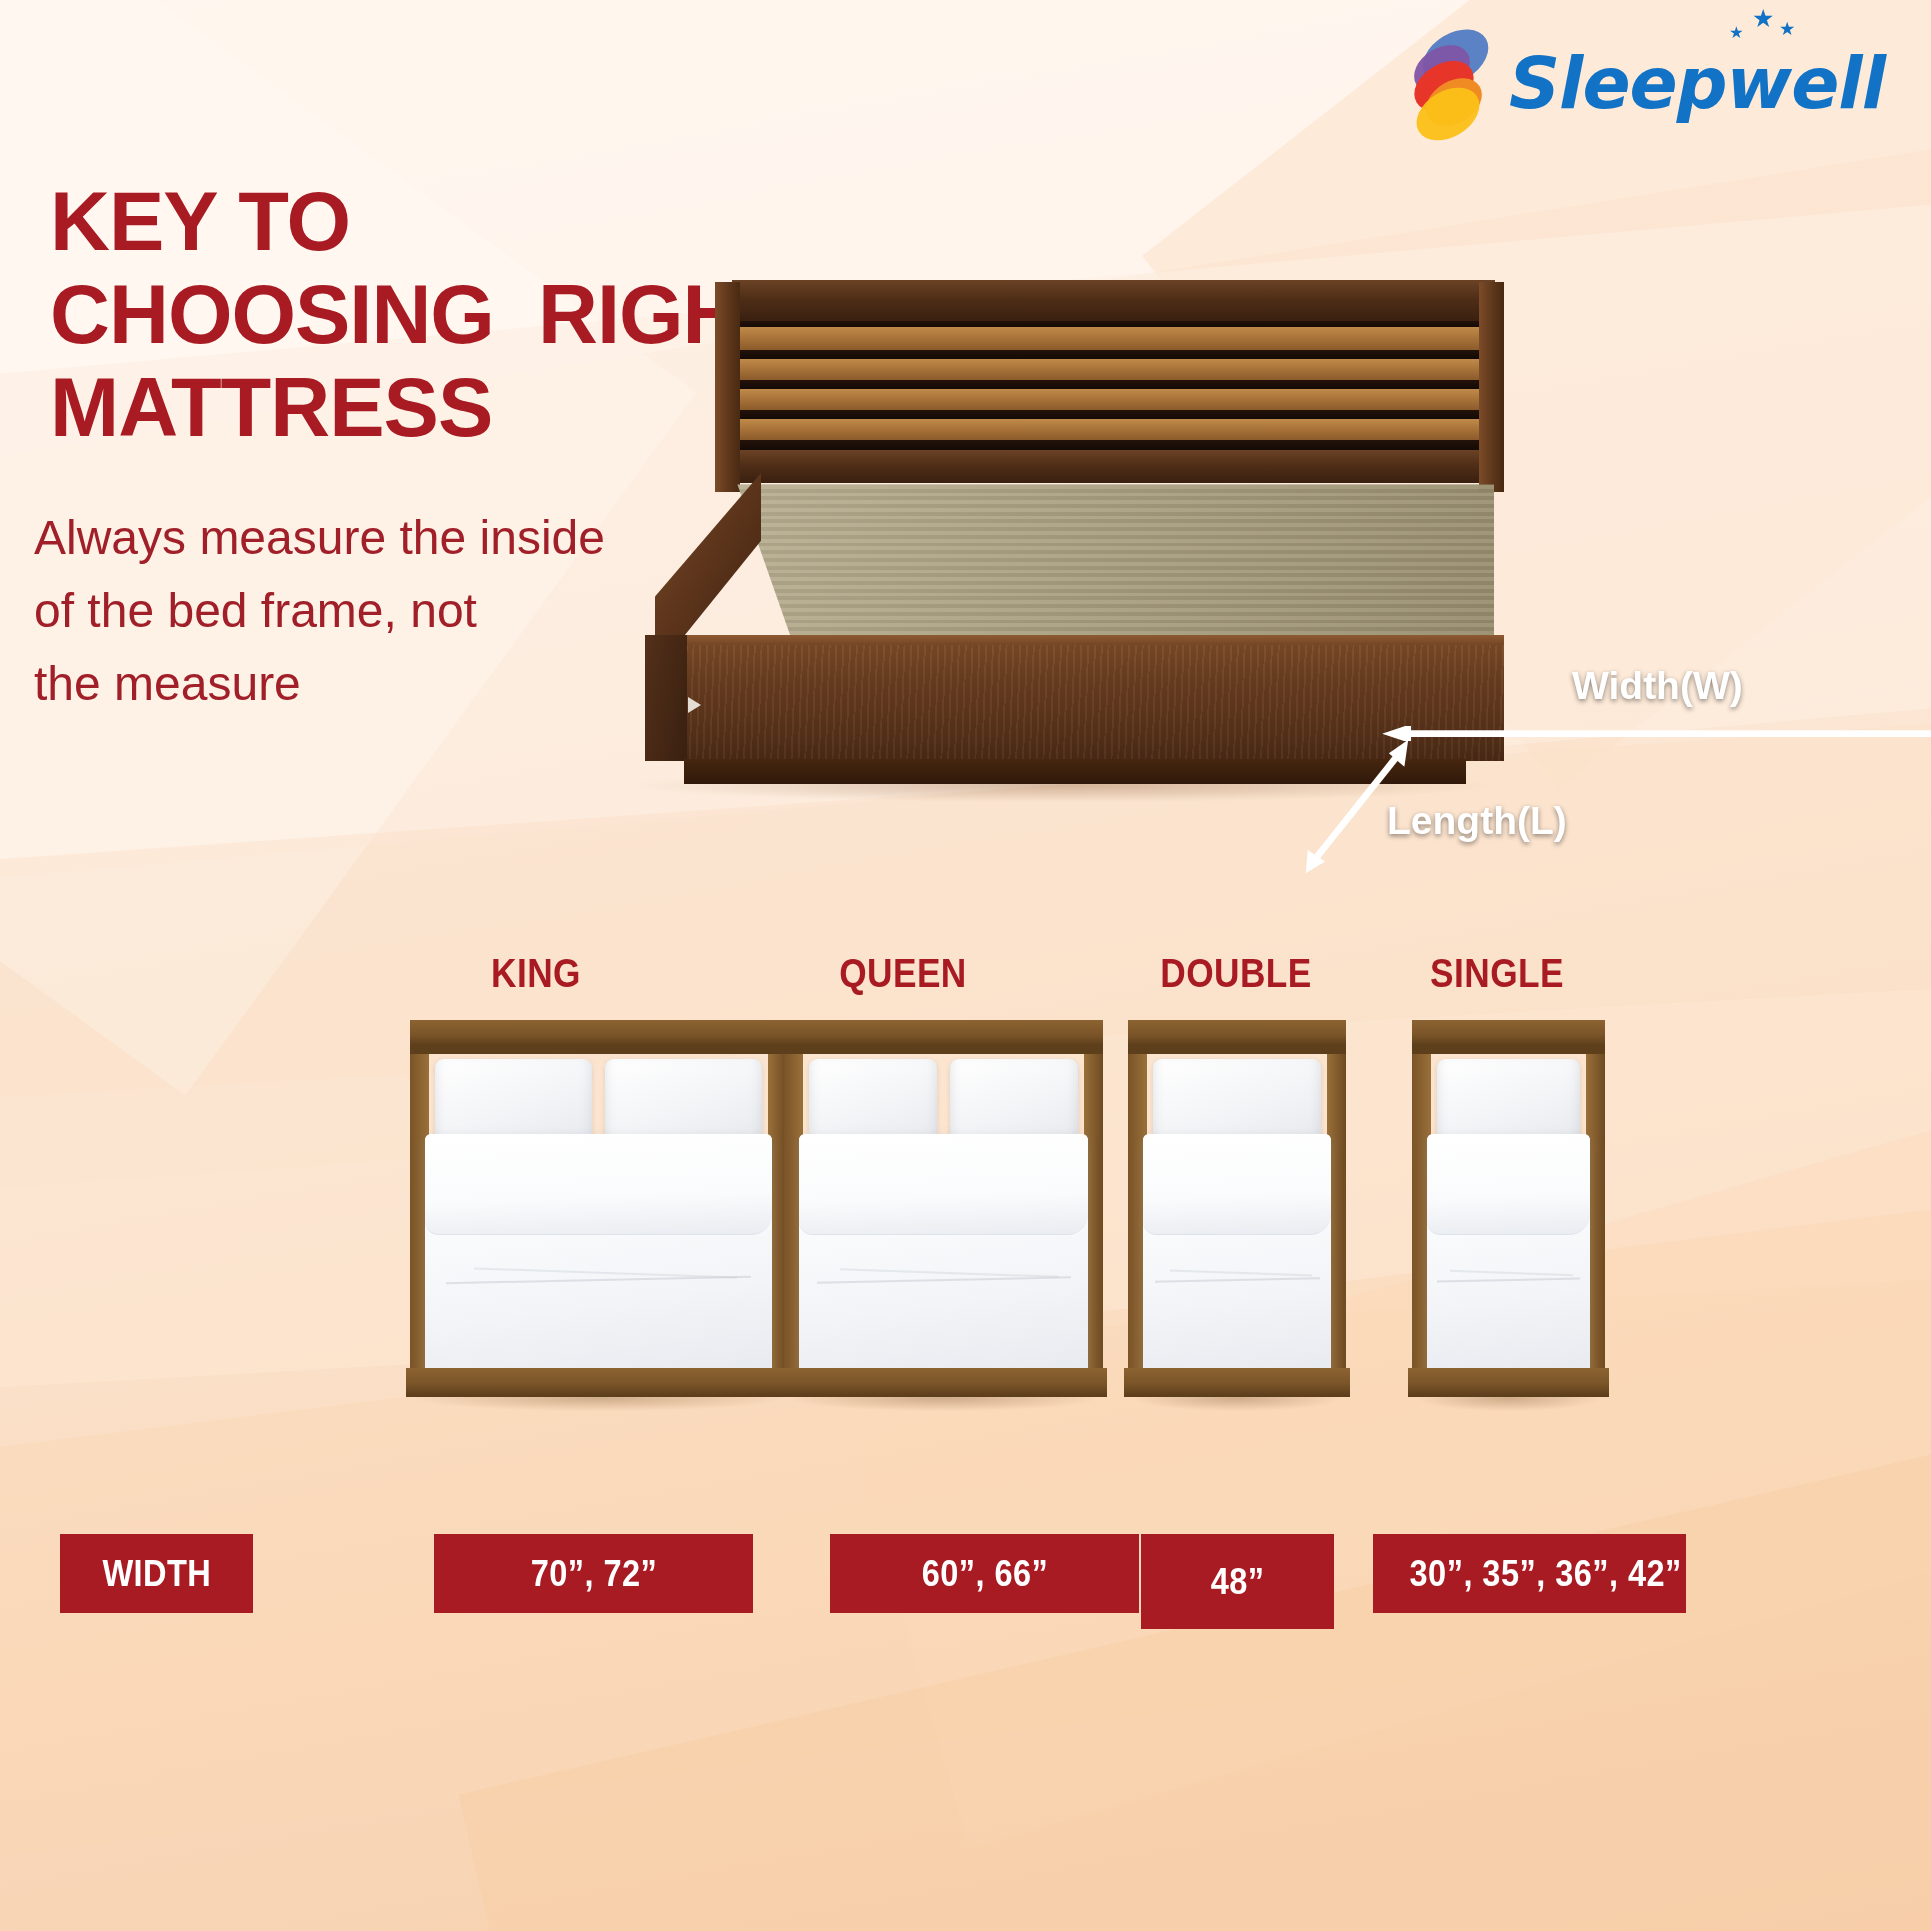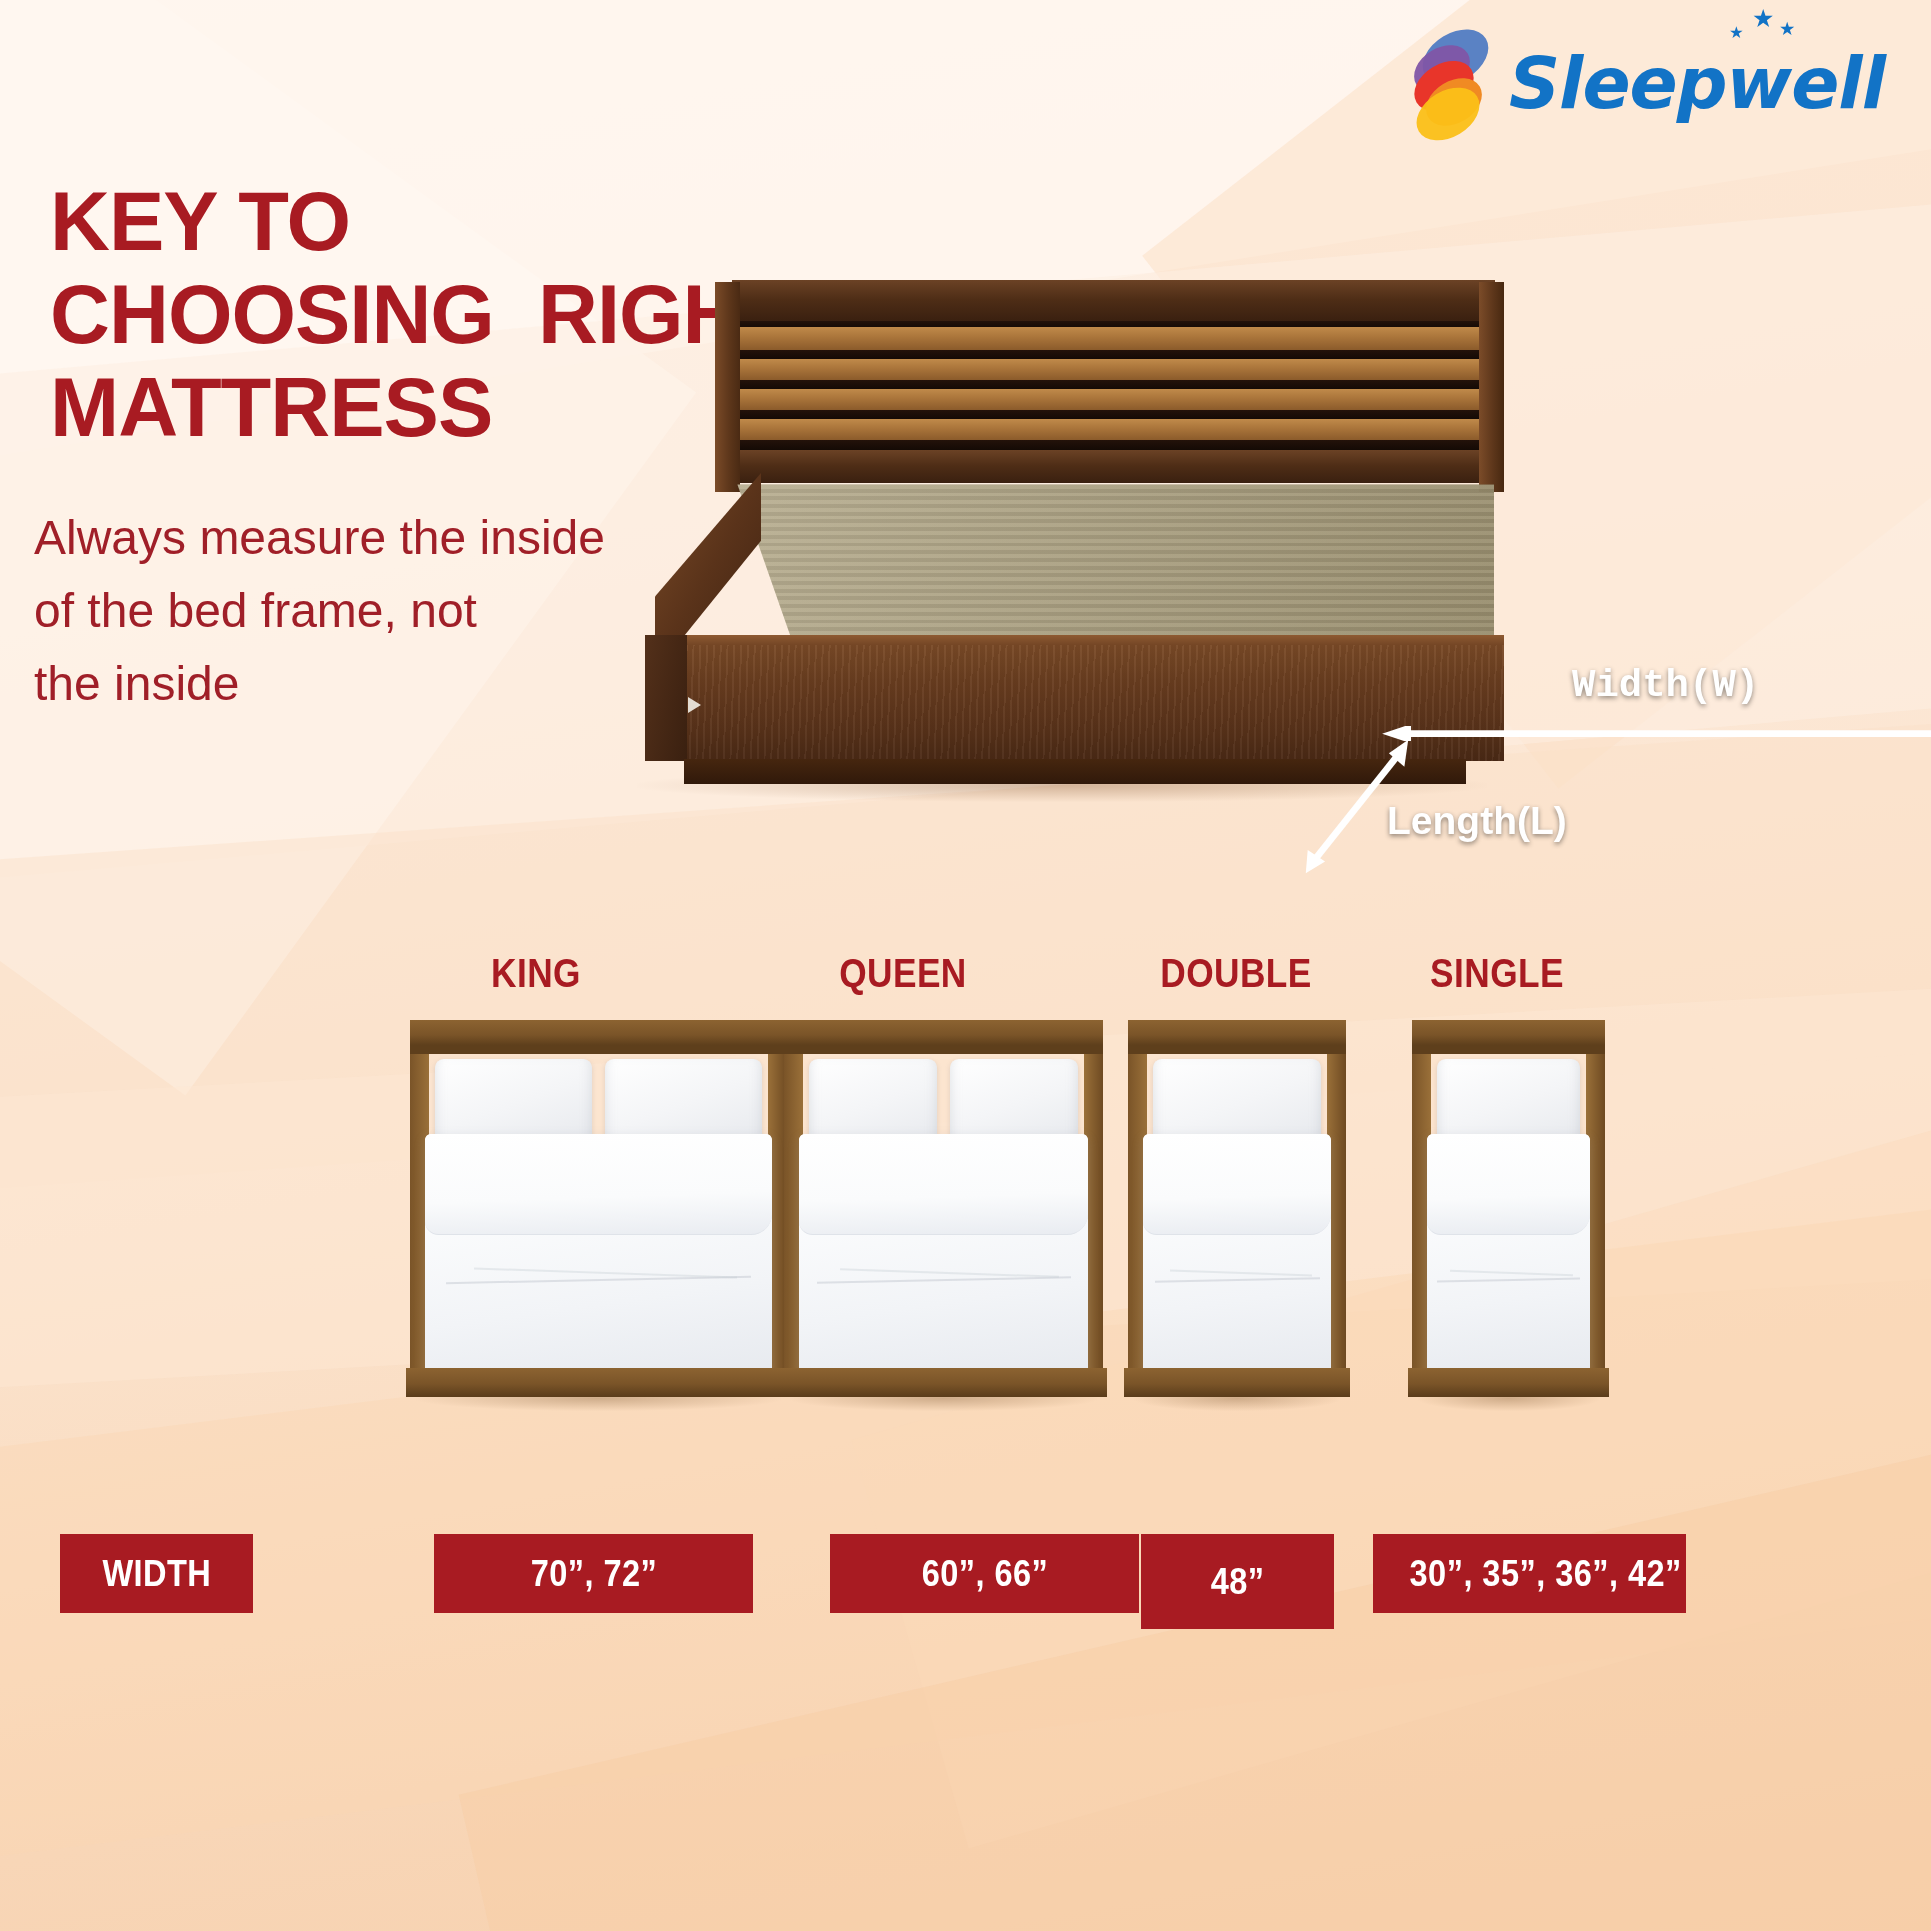--- a/index.html
+++ b/index.html
@@ -93,21 +93,21 @@
   .foot-corner{position:absolute;left:27px;top:355px;width:42px;height:126px;
     background:linear-gradient(100deg,#53301A,#3A2010);}
   .plinth{position:absolute;left:66px;top:479px;width:782px;height:25px;
     background:linear-gradient(180deg,#46260F,#30190A);}
   .drawer-mark{position:absolute;left:70px;top:417px;width:0;height:0;
     border-top:8.7px solid transparent;border-bottom:8.7px solid transparent;border-left:13.5px solid #F2EFE8;opacity:.9;}
 
   
   .dim-label{position:absolute;color:#FFFFFF;font-weight:bold;font-size:39px;
     text-shadow:0 1.9px 4.8px rgba(0,0,0,.45);white-space:nowrap;}
-  .lbl-w{left:954px;top:384px;font-family:Liberation Mono, monospace;}
+  .lbl-w{left:954px;top:384px;}
   .lbl-l{left:769px;top:519px;text-align:center;}
   .arrow-w{position:absolute;left:763px;top:446px;width:589px;height:15.4px;}
   .arrow-l{position:absolute;left:676px;top:454px;width:126px;height:145px;}
 
   
   .grid{position:absolute;left:0;top:927px;width:1931px;height:1004px;}
   .col{position:absolute;text-align:center;}
   .col-head{color:#A81B22;font-weight:bold;font-size:41px;letter-spacing:0.5px;
     white-space:nowrap;font-family:"Liberation Sans", sans-serif;transform:scaleX(.86);}
 
@@ -190,21 +190,21 @@
 
   <div class="headline">
     <div>KEY TO</div>
     <div>CHOOSING  RIGHT</div>
     <div>MATTRESS</div>
   </div>
 
   <div class="subtext">
     <div>Always measure the inside</div>
     <div>of the bed frame, not</div>
-    <div>the inside</div>
+    <div>the measure</div>
   </div>
 
   <div class="bed">
     <div class="bed-shadow"></div>
 
     <div class="hb">
       <div class="slat slat-dark" style="top:0px;height:41px;"></div>
       <div class="slat slat-gap" style="top:41px;height:6.8px;"></div>
       <div class="slat slat-light" style="top:47px;height:23px;"></div>
       <div class="slat slat-gap" style="top:70px;height:8.7px;"></div>

